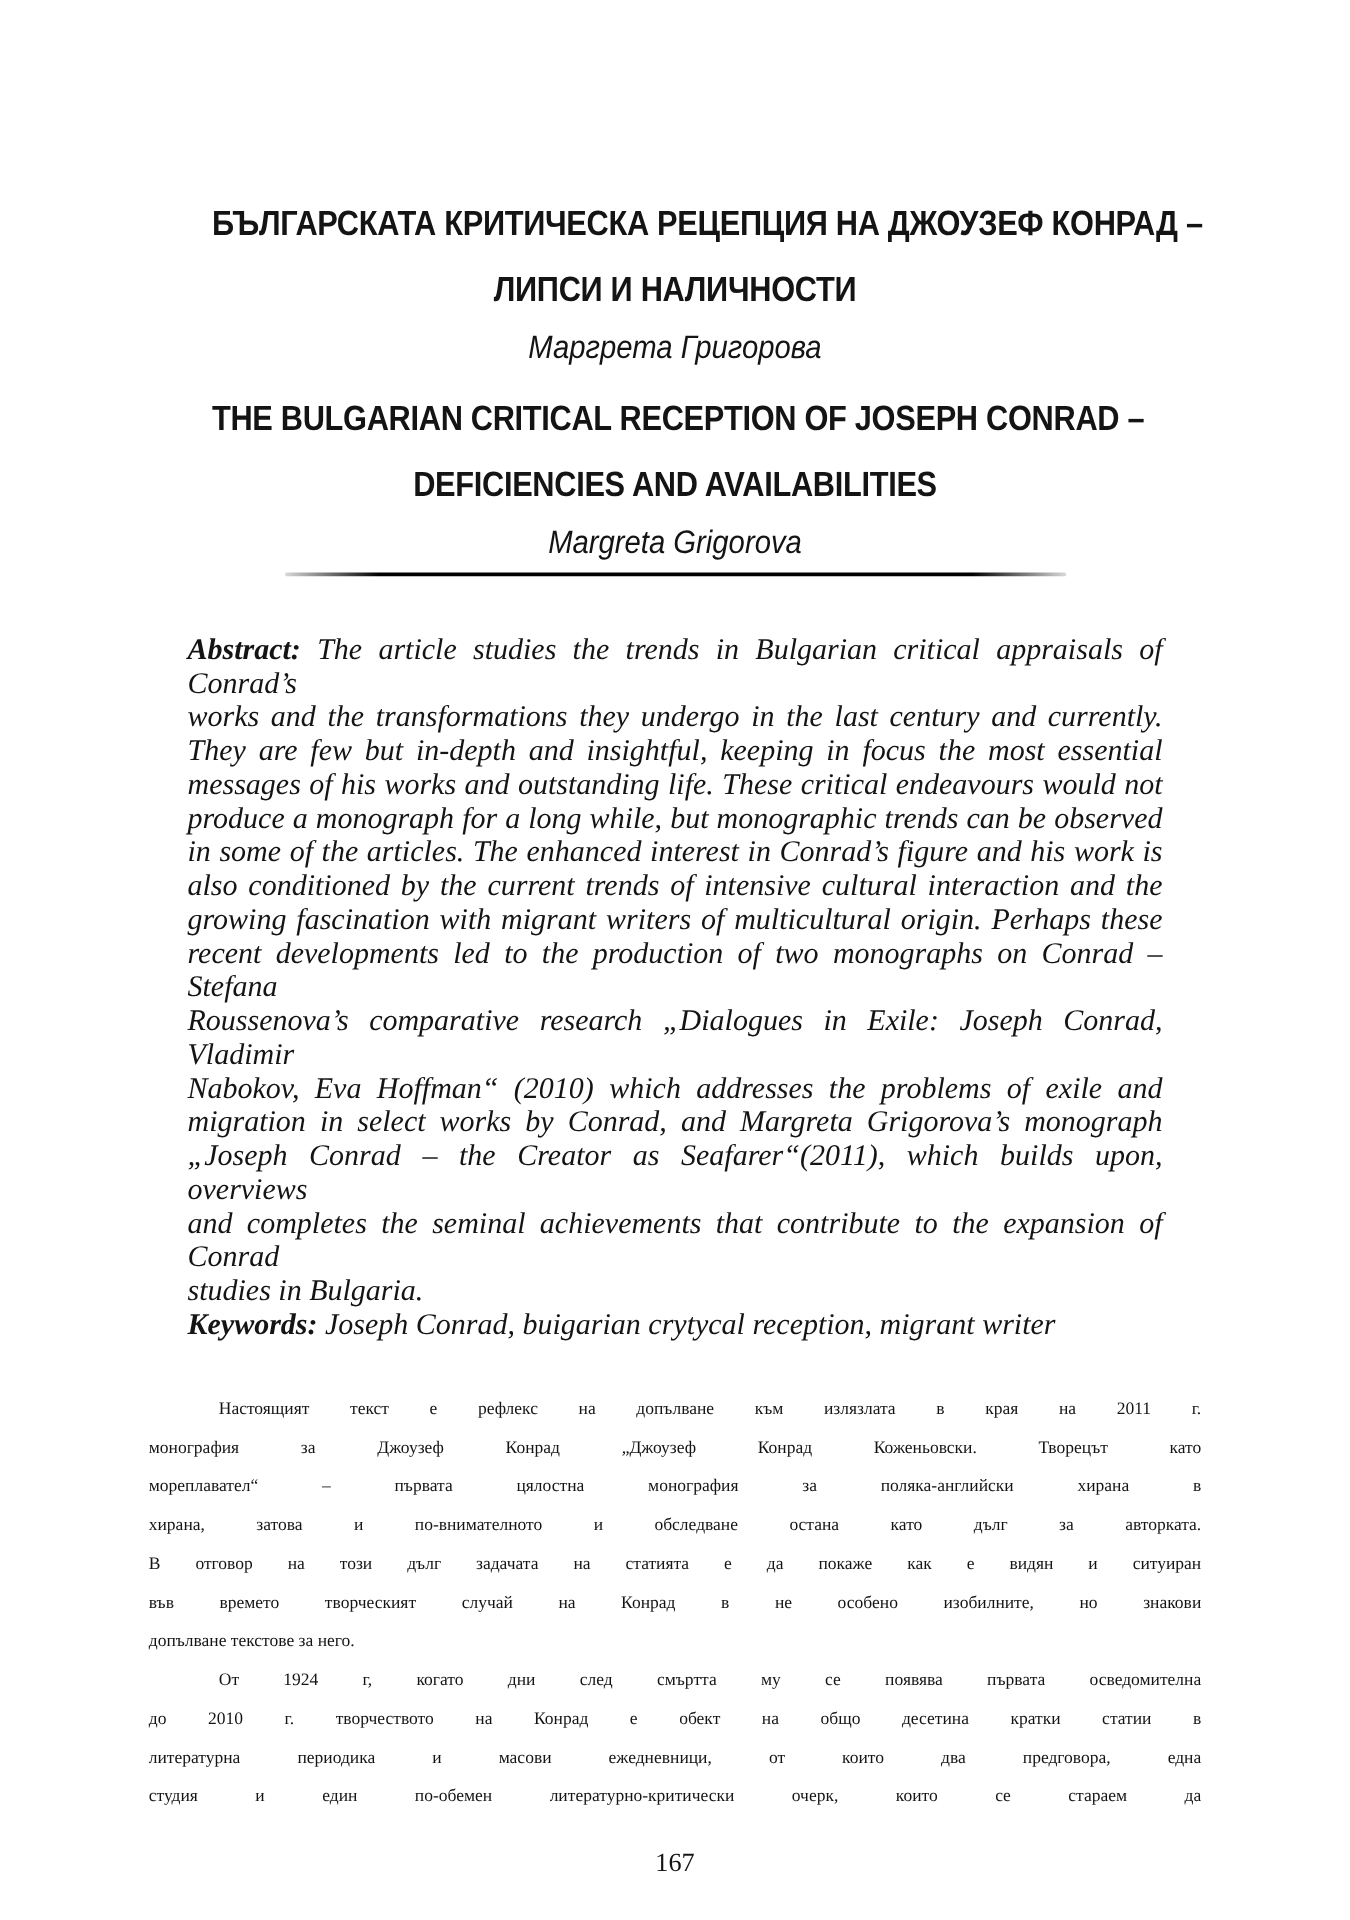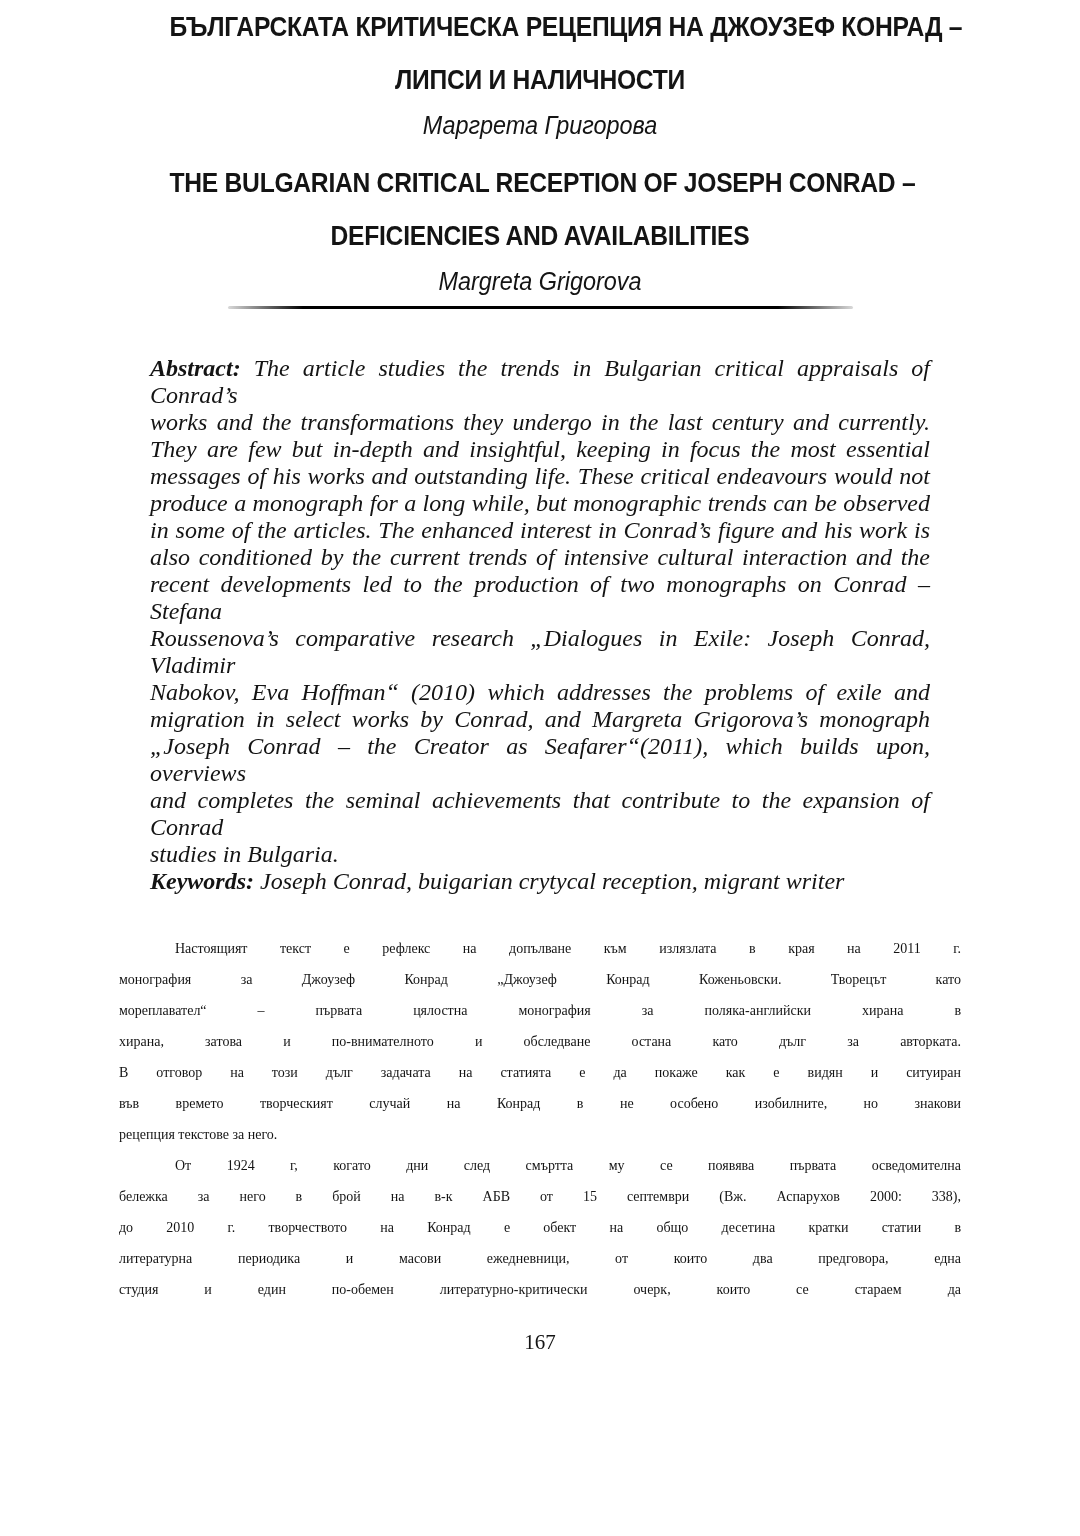--- a/index.html
+++ b/index.html
@@ -5,20 +5,21 @@
   html, body { margin: 0; padding: 0; background: #e8e8e8; }
   .page {
     position: relative;
     width: 1080px;
     height: 1536px;
     margin: 0 auto;
     background: #ffffff;
     color: #141414;
     font-family: "Liberation Serif", "DejaVu Serif", serif;
     box-sizing: border-box;
+    padding-top: 152px;
     overflow: hidden;
   }
   .textcol { width: 842px; margin: 0 auto; }
 
   
   .title-block { text-align: center; }
   .title-line {
     display: block;
     font-family: "Liberation Sans", "DejaVu Sans", sans-serif;
     font-weight: 700;
@@ -100,43 +101,43 @@
     <div class="divider"></div>
 
     <div class="abstract">
       <div class="jline"><span class="lbl">Abstract:</span> <span>The article studies the trends in Bulgarian critical appraisals of Conrad’s</span></div>
       <div class="jline">works and the transformations they undergo in the last century and currently.</div>
       <div class="jline">They are few but in-depth and insightful, keeping in focus the most essential</div>
       <div class="jline">messages of his works and outstanding life. These critical endeavours would not</div>
       <div class="jline">produce a monograph for a long while, but monographic trends can be observed</div>
       <div class="jline">in some of the articles. The enhanced interest in Conrad’s figure and his work is</div>
       <div class="jline">also conditioned by the current trends of intensive cultural interaction and the</div>
+      <div class="jline">growing fascination with migrant writers of multicultural origin. Perhaps these</div>
       <div class="jline">recent developments led to the production of two monographs on Conrad – Stefana</div>
       <div class="jline">Roussenova’s comparative research „Dialogues in Exile: Joseph Conrad, Vladimir</div>
       <div class="jline">Nabokov, Eva Hoffman“ (2010) which addresses the problems of exile and</div>
       <div class="jline">migration in select works by Conrad, and Margreta Grigorova’s monograph</div>
       <div class="jline">„Joseph Conrad – the Creator as Seafarer“(2011), which builds upon, overviews</div>
       <div class="jline">and completes the seminal achievements that contribute to the expansion of Conrad</div>
       <div class="jline-left">studies in Bulgaria.</div>
       <div class="jline-left"><span class="lbl">Keywords:</span> <span>Joseph Conrad, buigarian crytycal reception, migrant writer</span></div>
     </div>
 
     <div class="body-text">
       <div>
         <div class="jline indent">Настоящият текст е рефлекс на допълване към излязлата в края на 2011 г.</div>
         <div class="jline">монография за Джоузеф Конрад „Джоузеф Конрад Коженьовски. Творецът като</div>
         <div class="jline">мореплавател“ – първата цялостна монография за поляка-английски хирана в</div>
         <div class="jline">хирана, затова и по-внимателното и обследване остана като дълг за авторката.</div>
         <div class="jline">В отговор на този дълг задачата на статията е да покаже как е видян и ситуиран</div>
         <div class="jline">във времето творческият случай на Конрад в не особено изобилните, но знакови</div>
-        <div class="jline-left">рецепция текстове за него.</div>
+        <div class="jline-left">допълване текстове за него.</div>
       </div>
       <div>
         <div class="jline indent">От 1924 г, когато дни след смъртта му се появява първата осведомителна</div>
-        <div class="jline">бележка за него в брой на в-к АБВ от 15 септември (Вж. Аспарухов 2000: 338),</div>
         <div class="jline">до 2010 г. творчеството на Конрад е обект на общо десетина кратки статии в</div>
         <div class="jline">литературна периодика и масови ежедневници, от които два предговора, една</div>
         <div class="jline">студия и един по-обемен литературно-критически очерк, които се стараем да</div>
       </div>
     </div>
 
     <div class="page-number">167</div>
 
   </div>
 </div>

